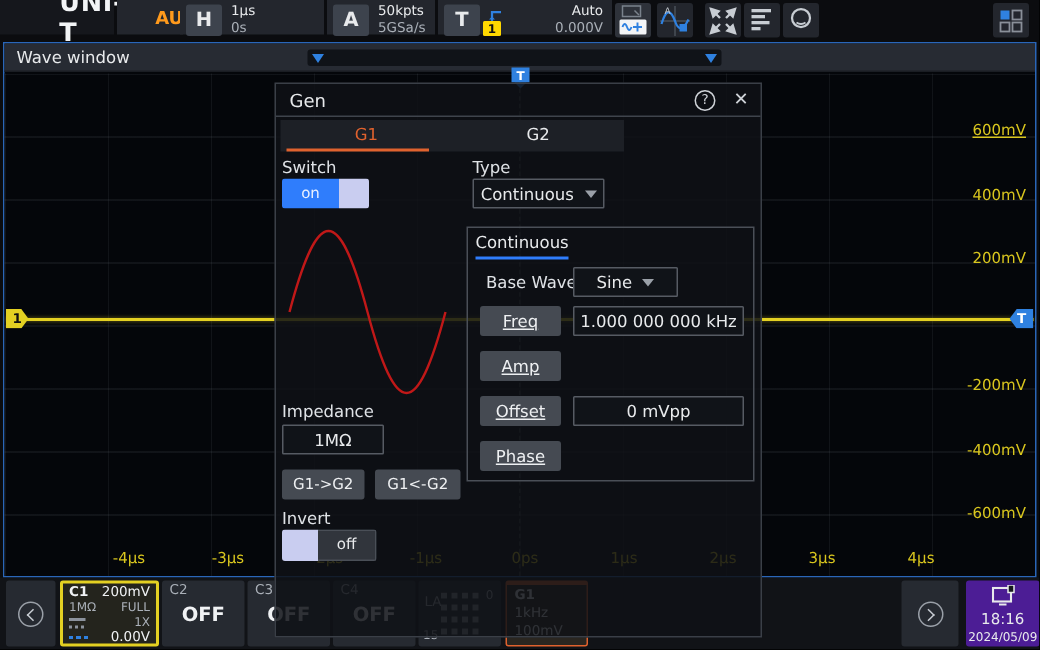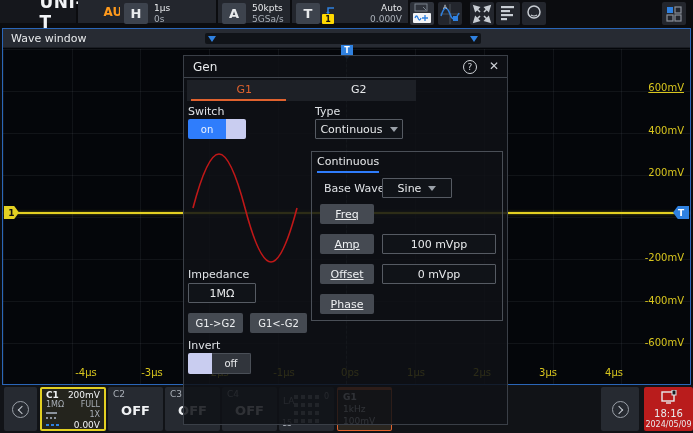--- a/index.html
+++ b/index.html
@@ -89,21 +89,21 @@
   .c1row .a { font-size:9px; color:#f0f2f4; font-weight:700; }
   .c1row .b { font-size:9px; color:#f0f2f4; }
   .c1row .c { font-size:8px; color:#aab0b8; }
   .offblk { padding:2px 5px; }
   .offblk .nm { font-size:9px; color:#aab0b8; }
   .offblk .st { text-align:center; font-size:13px; font-weight:700; color:#f0f2f4; margin-top:4px; }
   #la-blk { left:279px; width:55px; padding:2px 4px; }
   #g1-blk { left:337px; width:55px; background:#2a2620; border:1px solid #e0622e; border-top:3px solid #e0622e; padding:1px 5px; }
   #g1-blk div { font-size:9px; color:#f0f2f4; line-height:12px; }
   #g1-blk .nm { font-weight:700; }
-  #clock-blk { left:644px; width:49px; background:#b91c1c; text-align:center; }
+  #clock-blk { left:644px; width:49px; background:#4c1d95; text-align:center; }
   #clock-blk .t { font-size:10px; color:#e8eaec; line-height:12px; }
   #clock-blk .d { font-size:8px; color:#e8eaec; }
   .dc-icon { width:11px; height:7px; border-top:2px solid #8b929c; background:repeating-linear-gradient(90deg,#8b929c 0 2px,transparent 2px 4px) left bottom/11px 2px no-repeat; }
   .bw-icon { width:13px; height:2px; background:repeating-linear-gradient(90deg,#2f81e0 0 3px,transparent 3px 5px); }
 </style>
 </head>
 <body>
 
 <div id="screen">
 
@@ -280,25 +280,25 @@
     <div id="cont-box">
       <span id="cont-title">Continuous</span>
 
       <span class="dlbl" style="left:12px; top:30px;">Base Wave</span>
       <div class="field" style="left:70px; top:26px; width:70px; height:20px;">
         <span>Sine</span>
         <span class="ddarrow"></span>
       </div>
 
       <div class="row-lbl" style="top:52px;">Freq</div>
+      <div class="field row-val" style="top:52px;">
+        <span>1.000 000 000 kHz</span>
+      </div>
 
       <div class="row-lbl" style="top:82px;">Amp</div>
-      <div class="field row-val" style="top:82px;">
-        <span>100 mVpp</span>
-      </div>
 
       <div class="row-lbl" style="top:112px;">Offset</div>
       <div class="field row-val" style="top:112px;">
         <span>0 mVpp</span>
       </div>
 
       <div class="row-lbl" style="top:142px;">Phase</div>
     </div>
   </div>
 

